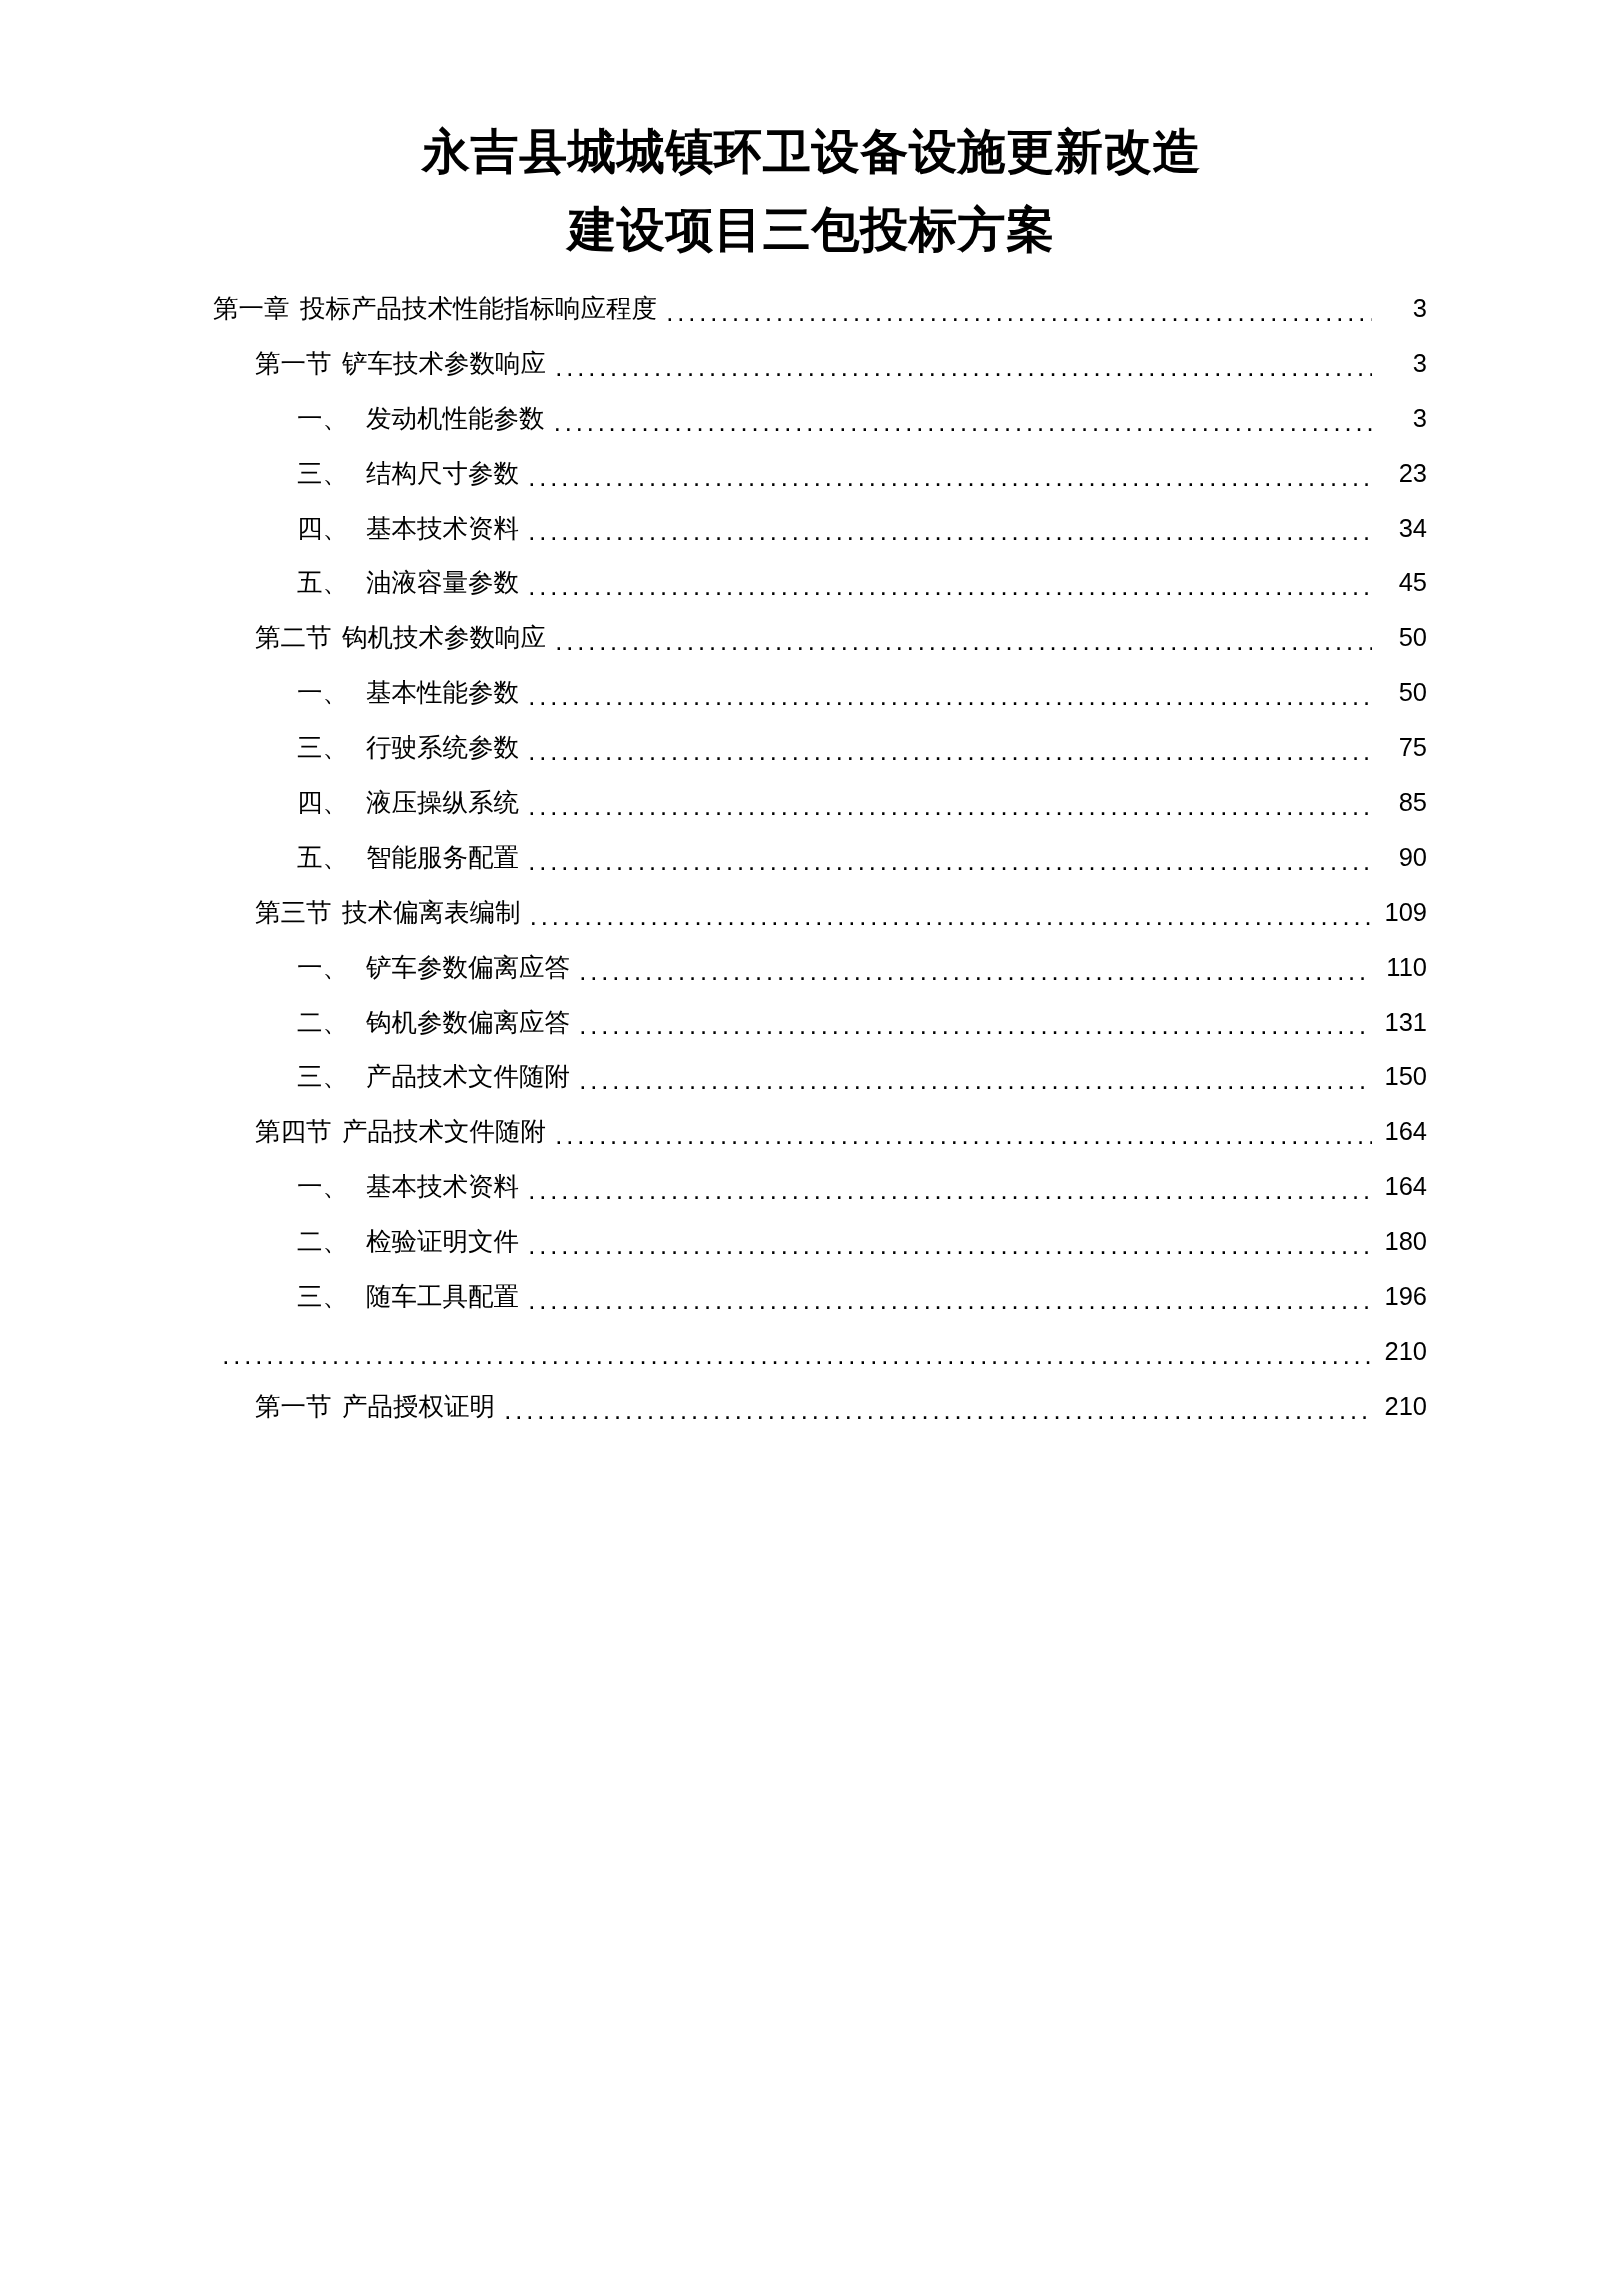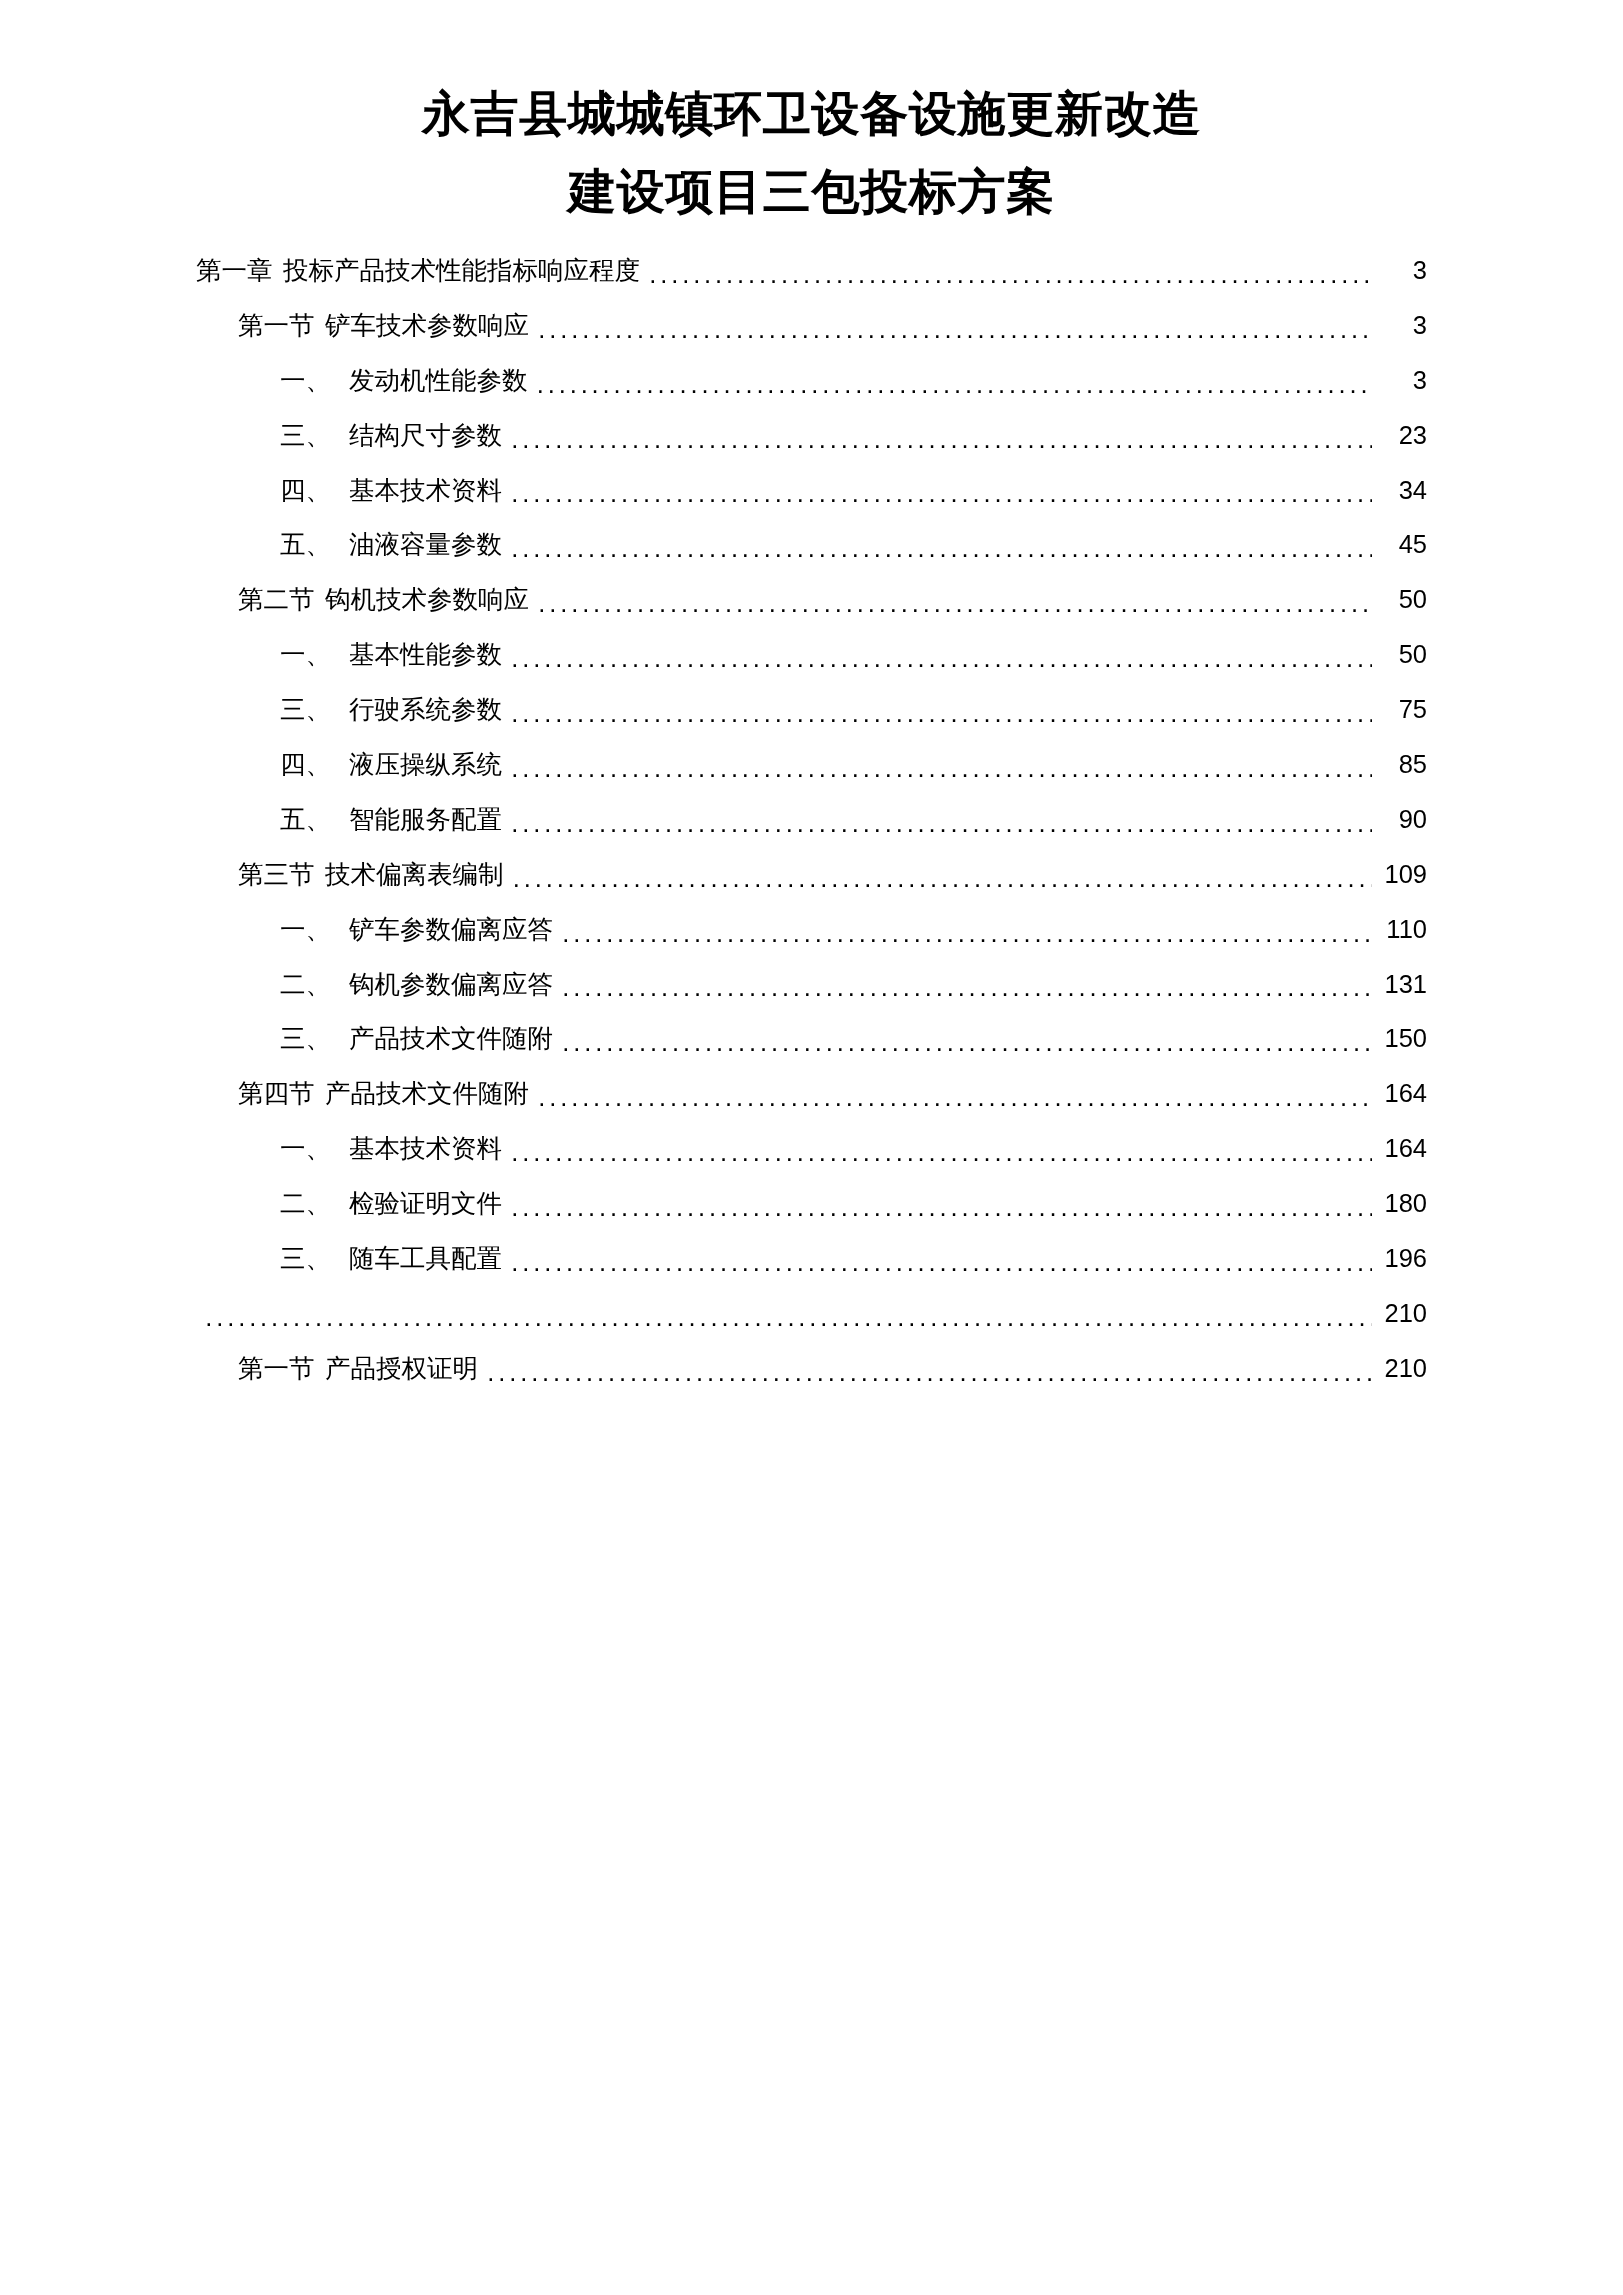--- a/index.html
+++ b/index.html
@@ -11,38 +11,39 @@
     width: 1623px;
     height: 2295px;
     font-family: "Liberation Serif", "DejaVu Serif", serif;
     color: #000000;
     overflow: hidden;
   }
   .page {
     box-sizing: border-box;
     width: 1623px;
     height: 1849px;
-    padding: 75px 196px 131px 196px;
+    padding: 113px 196px 131px 196px;
     position: relative;
   }
   .doc-title {
     text-align: center;
     font-family: "Liberation Sans", "DejaVu Sans", sans-serif;
     font-weight: bold;
     font-size: 48px;
     line-height: 1.62;
     letter-spacing: 0.7px;
     color: #000;
     margin: 0 0 11.8px 0;
   }
   .doc-title .line {
     display: block;
   }
   .toc {
     margin-top: 27.5px;
+    margin-left: 17px;
   }
   .toc-entry {
     display: flex;
     align-items: flex-end;
     font-size: 25.5px;
     line-height: 1.0;
     color: #000;
     margin: 0 0 29.4px 0;
     white-space: nowrap;
   }

